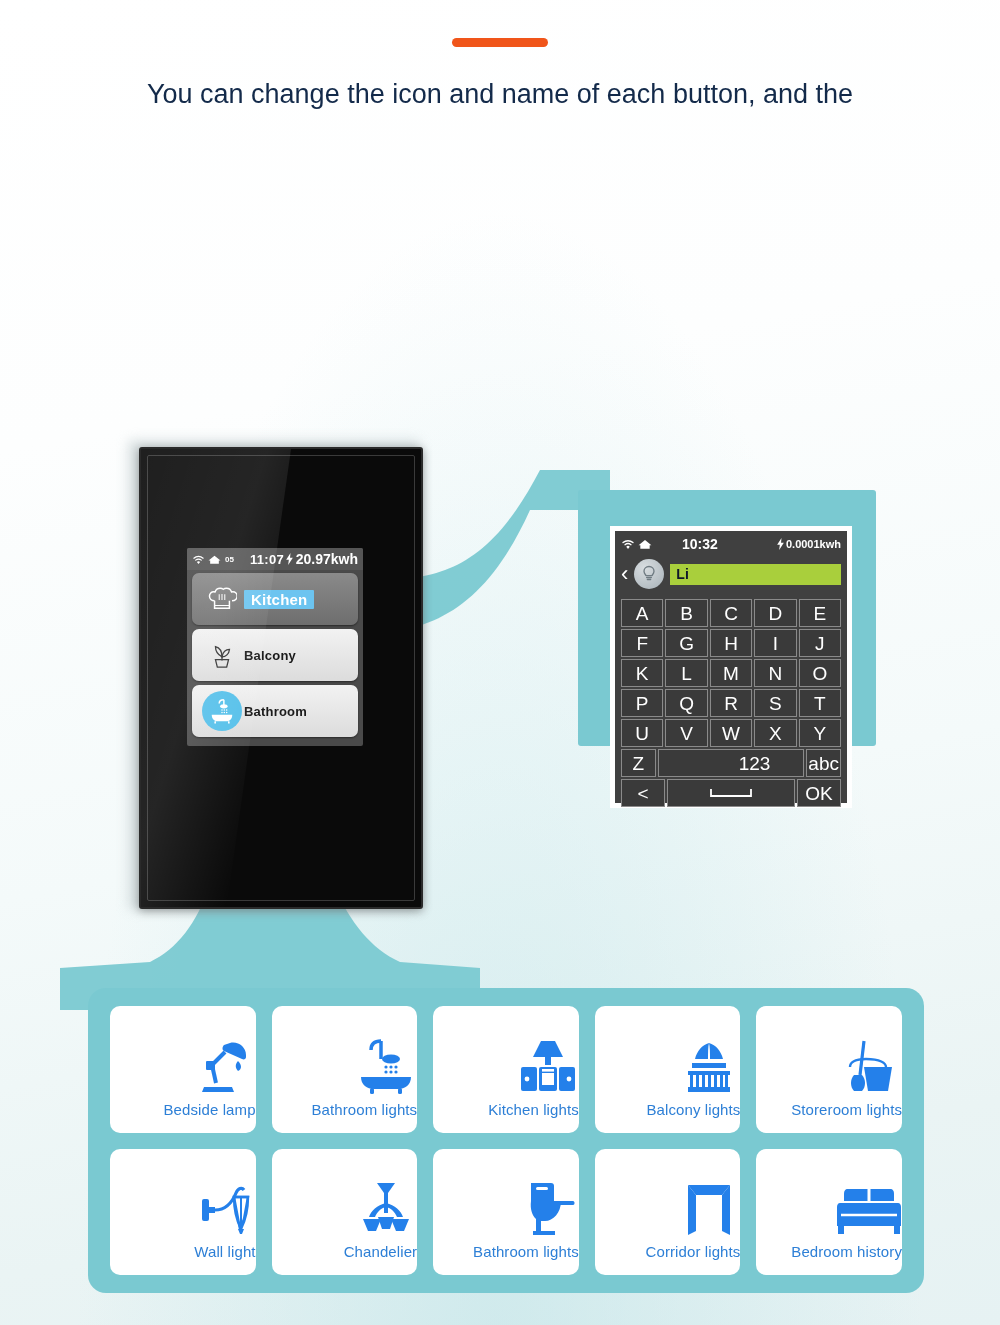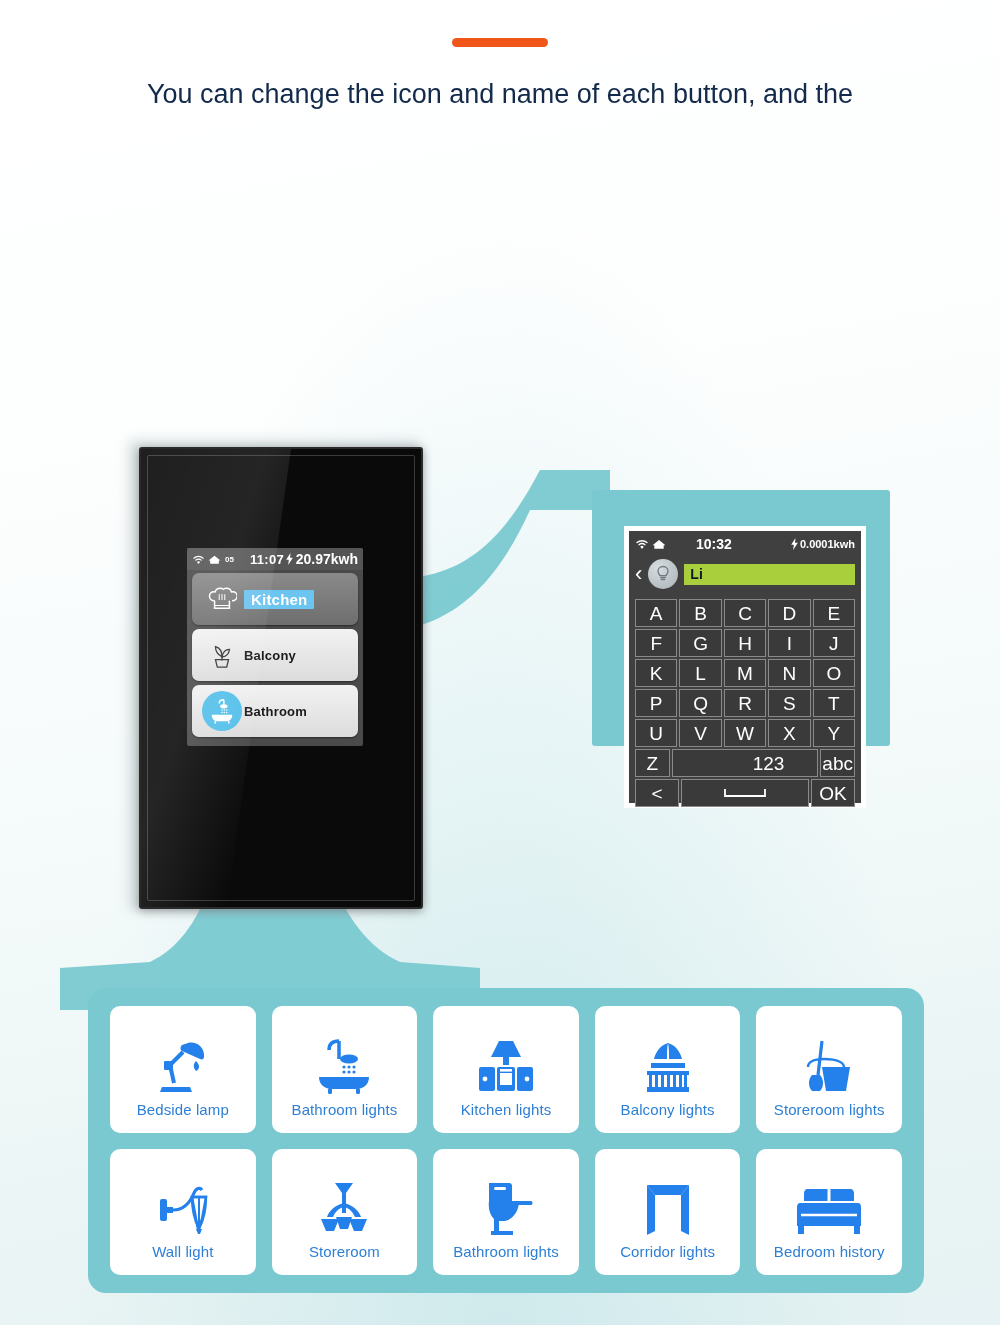--- a/index.html
+++ b/index.html
@@ -67,21 +67,21 @@
   .sw-icon{width:44px;display:flex;align-items:center;justify-content:center;}
   .sw-label{font-size:13px;color:#1a1a1a;font-weight:600;letter-spacing:.2px;}
   .switch-row.dim .sw-label{color:#fff;background:#6cc4f0;padding:1px 7px;border-radius:1px;font-size:15px;}
   .icon-circle{
     width:40px;height:40px;border-radius:50%;background:#55c0ea;
     display:flex;align-items:center;justify-content:center;
   }
 
   
   .kb-card{
-    position:absolute;left:592px;top:490px;width:298px;height:256px;
+    position:absolute;left:578px;top:490px;width:298px;height:256px;
     background:#7ac9d1;border-radius:3px;
   }
   .kb-screen{
     position:absolute;left:32px;top:36px;width:232px;height:272px;
     background:#404040;border:5px solid #ffffff;
   }
   .kb-status{
     height:26px;display:flex;align-items:center;color:#fff;
     font-size:12px;font-weight:700;padding:0 6px;
   }
@@ -111,21 +111,21 @@
 
   
   .grid-card{
     position:absolute;left:88px;top:988px;width:836px;height:305px;
     background:#7ac9d1;border-radius:18px;
     display:grid;grid-template-columns:repeat(5,1fr);grid-template-rows:repeat(2,1fr);
     gap:16px;padding:18px 22px;box-sizing:border-box;
   }
   .tile{
     background:#fff;border-radius:10px;
-    display:flex;flex-direction:column;align-items:center;justify-content:center;gap:6px;
+    display:flex;flex-direction:column;align-items:flex-end;justify-content:center;gap:6px;
   }
   .tile-icon{height:74px;display:flex;align-items:flex-end;justify-content:center;}
   .tile-label{font-size:15px;color:#2d7fd6;letter-spacing:.1px;}
 </style>
 </head>
 <body>
 
 <div class="bg-tint"></div>
 
 <div class="header">
@@ -414,21 +414,21 @@
       <svg width="62" height="58" viewBox="0 0 62 58" fill="#2480ea">
         <path d="M22 4 L40 4 L33 14 L29 14 Z"></path>
         <rect x="29" y="14" width="4" height="20"></rect>
         <path d="M31 24 C22 26 16 32 14 38 L20 38 C22 33 26 29 31 28 Z"></path>
         <path d="M31 24 C40 26 46 32 48 38 L42 38 C40 33 36 29 31 28 Z"></path>
         <path d="M8 40 L26 40 L21 52 L13 52 Z"></path>
         <path d="M36 40 L54 40 L49 52 L41 52 Z"></path>
         <path d="M23 38 L39 38 L35 50 L27 50 Z"></path>
       </svg>
     </span>
-    <span class="tile-label">Storeroom</span>
+    <span class="tile-label">Chandelier</span>
   </div>
 
   <div class="tile">
     <span class="tile-icon">
       <svg width="62" height="58" viewBox="0 0 62 58" fill="#2480ea">
         <path d="M14 4 L34 4 C36 4 37 5 37 7 L37 22 L14 22 Z"></path>
         <rect x="19" y="8" width="12" height="3" rx="1.5" fill="#fff"></rect>
         <path d="M37 22 L56 22 C58 22 58 26 56 26 L37 26 Z"></path>
         <path d="M14 22 L44 22 C44 34 36 42 28 42 L24 42 L24 52 L38 52 L38 56 L16 56 L16 52 L19 52 L19 40 C15 36 13 30 14 22 Z"></path>
       </svg>

